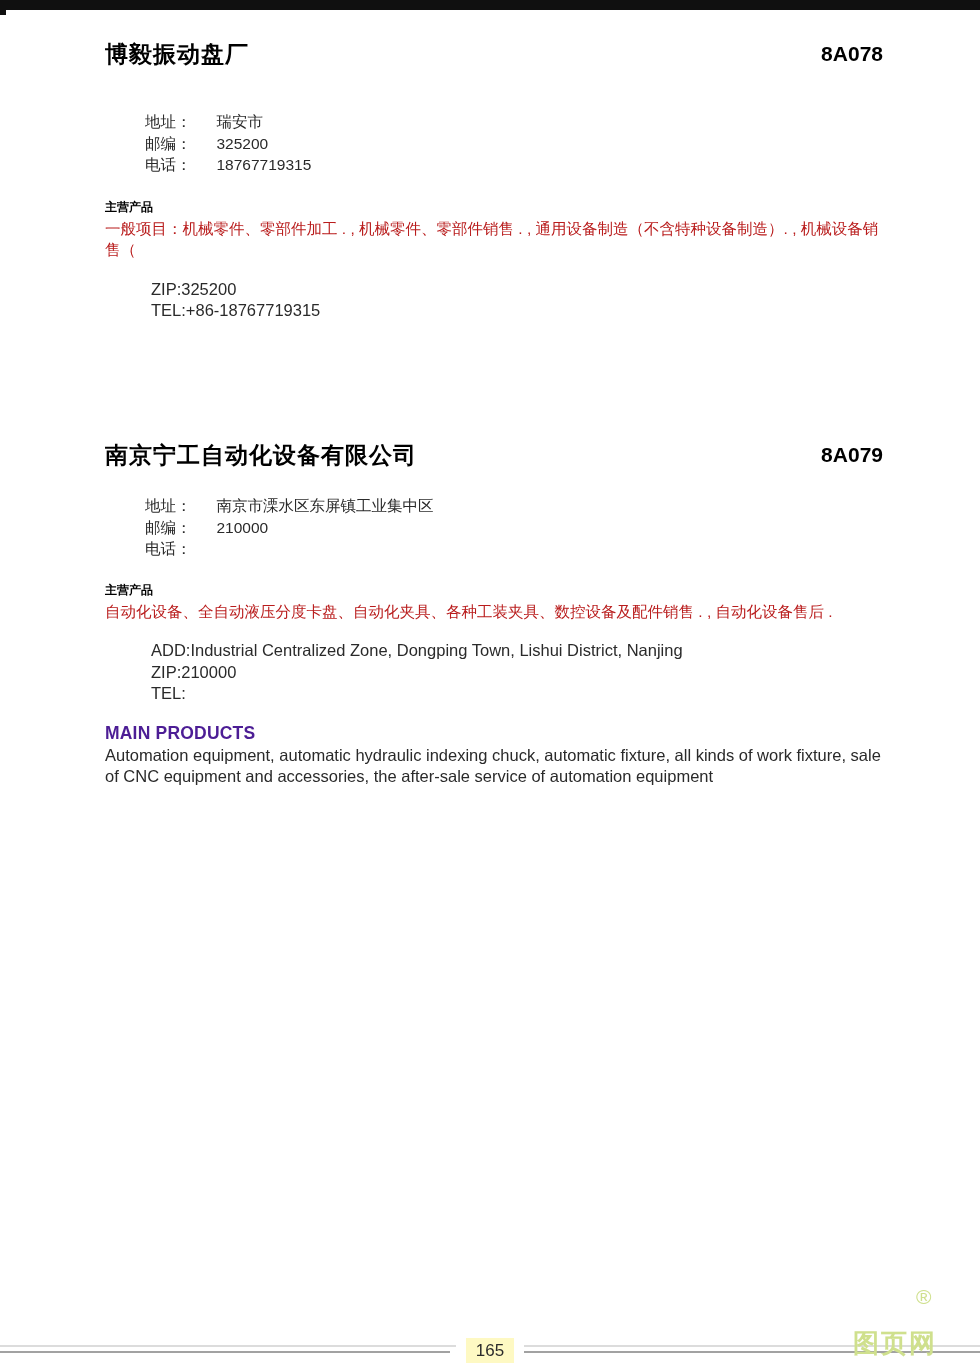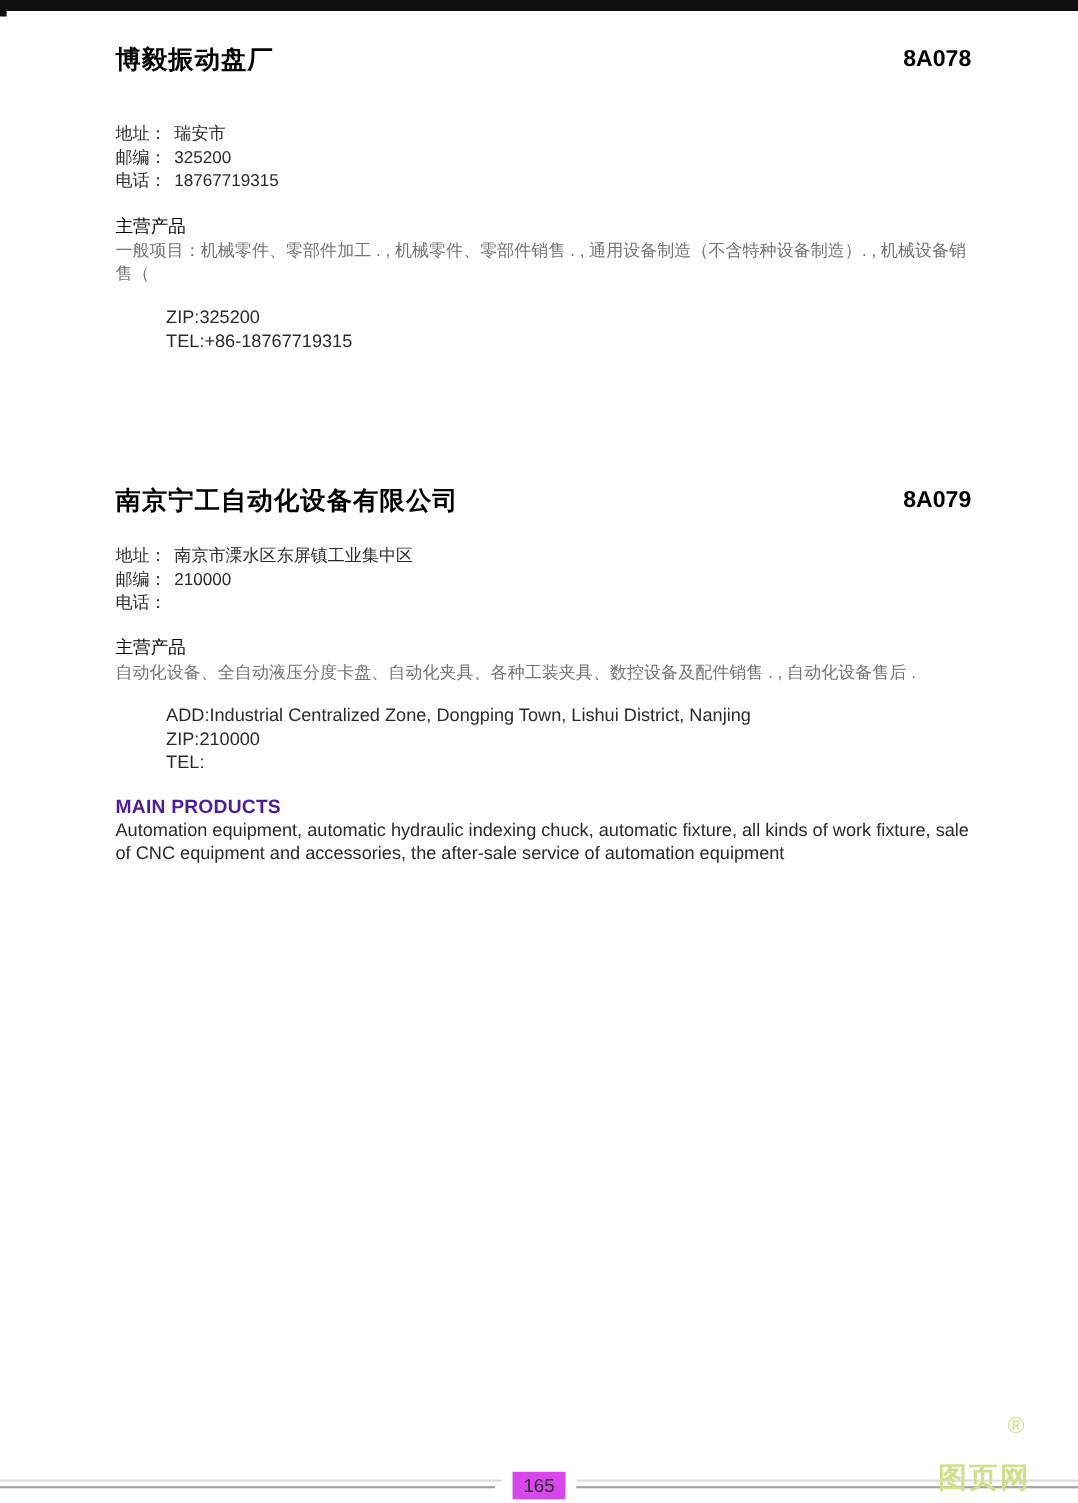--- a/index.html
+++ b/index.html
@@ -20,46 +20,46 @@
   .company-2{top:441px;}
 
   .co-header{display:flex;justify-content:space-between;align-items:flex-start;}
   .co-name-cn{font-size:23px;line-height:28px;font-weight:bold;color:#000;letter-spacing:1px;}
   .co-code{font-size:21px;line-height:28px;font-weight:bold;color:#000000;}
   .co-name-en{font-size:15.5px;line-height:17px;font-weight:bold;color:#000;margin-top:1px;letter-spacing:-0.2px;}
 
   .contact{margin-top:43px;}
   .company-2 .contact{margin-top:26px;}
   .contact-row{font-size:15.5px;line-height:21.5px;color:#2a2a2a;}
-  .contact-label{color:#2a2a2a;}
-  .contact-value{margin-left:7px;}
+  .contact-label{color:#2a2a2a;margin-left:40px;}
+  .contact-value{margin-left:25px;}
 
-  .products-heading{margin-top:21px;font-size:16px;line-height:20px;font-weight:normal;color:#000;}
+  .products-heading{margin-top:21px;font-size:12px;line-height:20px;font-weight:bold;color:#000;}
   .company-2 .products-heading{margin-top:20px;}
-  .products-cn{margin-top:1px;font-size:15.5px;line-height:21.5px;color:#737373;}
+  .products-cn{margin-top:1px;font-size:15.5px;line-height:21.5px;color:#b91c1c;}
 
   .en-block{margin-top:18px;font-size:16.5px;line-height:21.5px;color:#2a2a2a;}
   .en-line{white-space:nowrap;margin-left:46px;}
 
   .main-products-heading{margin-top:17px;font-size:17.5px;line-height:22px;font-weight:bold;color:#4c1d95;letter-spacing:0.2px;}
   .main-products-text{margin-top:1px;font-size:16.5px;line-height:21px;color:#2a2a2a;}
 
   
   .rule{position:absolute;height:2px;}
   .rule-light{background:#dcdcdc;}
   .rule-dark{background:#a2a2a2;}
   .rule-left-light{top:1345px;left:0;width:456px;}
   .rule-left-dark{top:1351px;left:0;width:450px;}
   .rule-right-light{top:1345px;left:524px;width:456px;}
   .rule-right-dark{top:1351px;left:524px;width:456px;}
 
   
   .page-num{
     position:absolute;top:1338px;left:466px;width:48px;height:25px;
-    background:#d946ef;display:flex;align-items:center;justify-content:center;
+    background:#fef9c3;display:flex;align-items:center;justify-content:center;
     font-size:17px;color:#2b2b2b;
   }
 
   
   .watermark{
     position:absolute;left:853px;top:1284px;width:127px;height:80px;
     font-weight:bold;z-index:5;
   }
   .wm-chars{
     position:absolute;left:0;bottom:2px;

